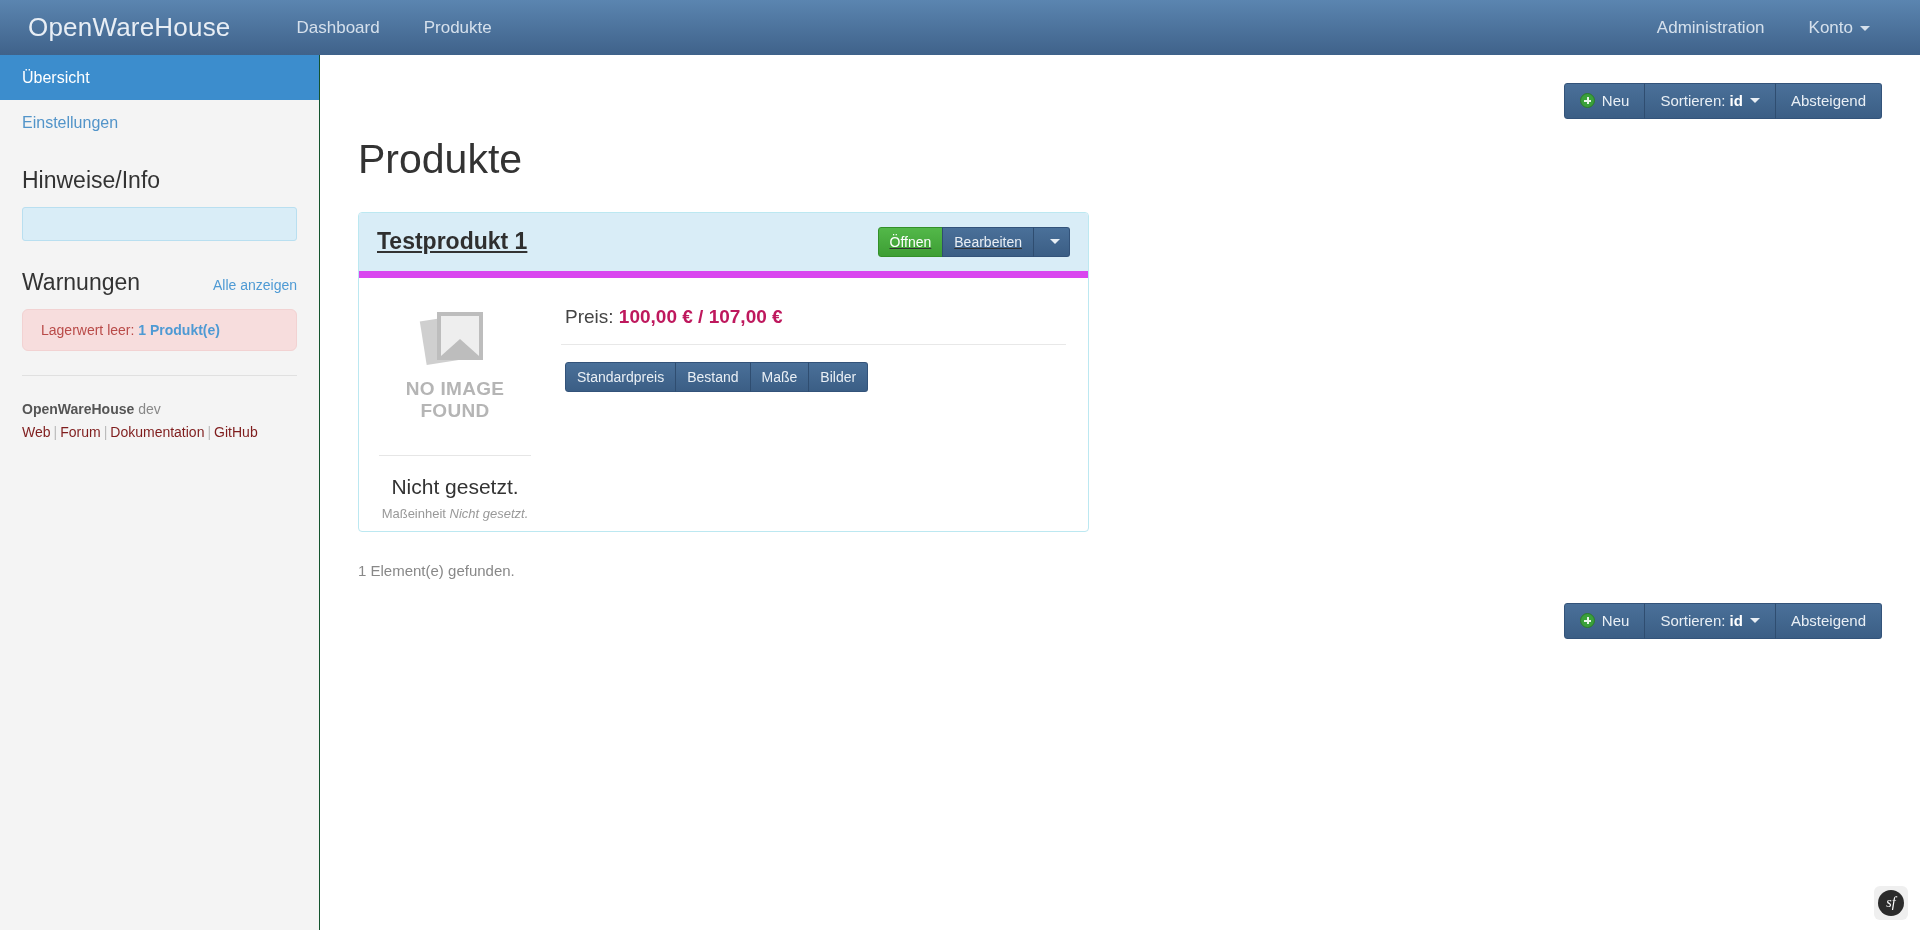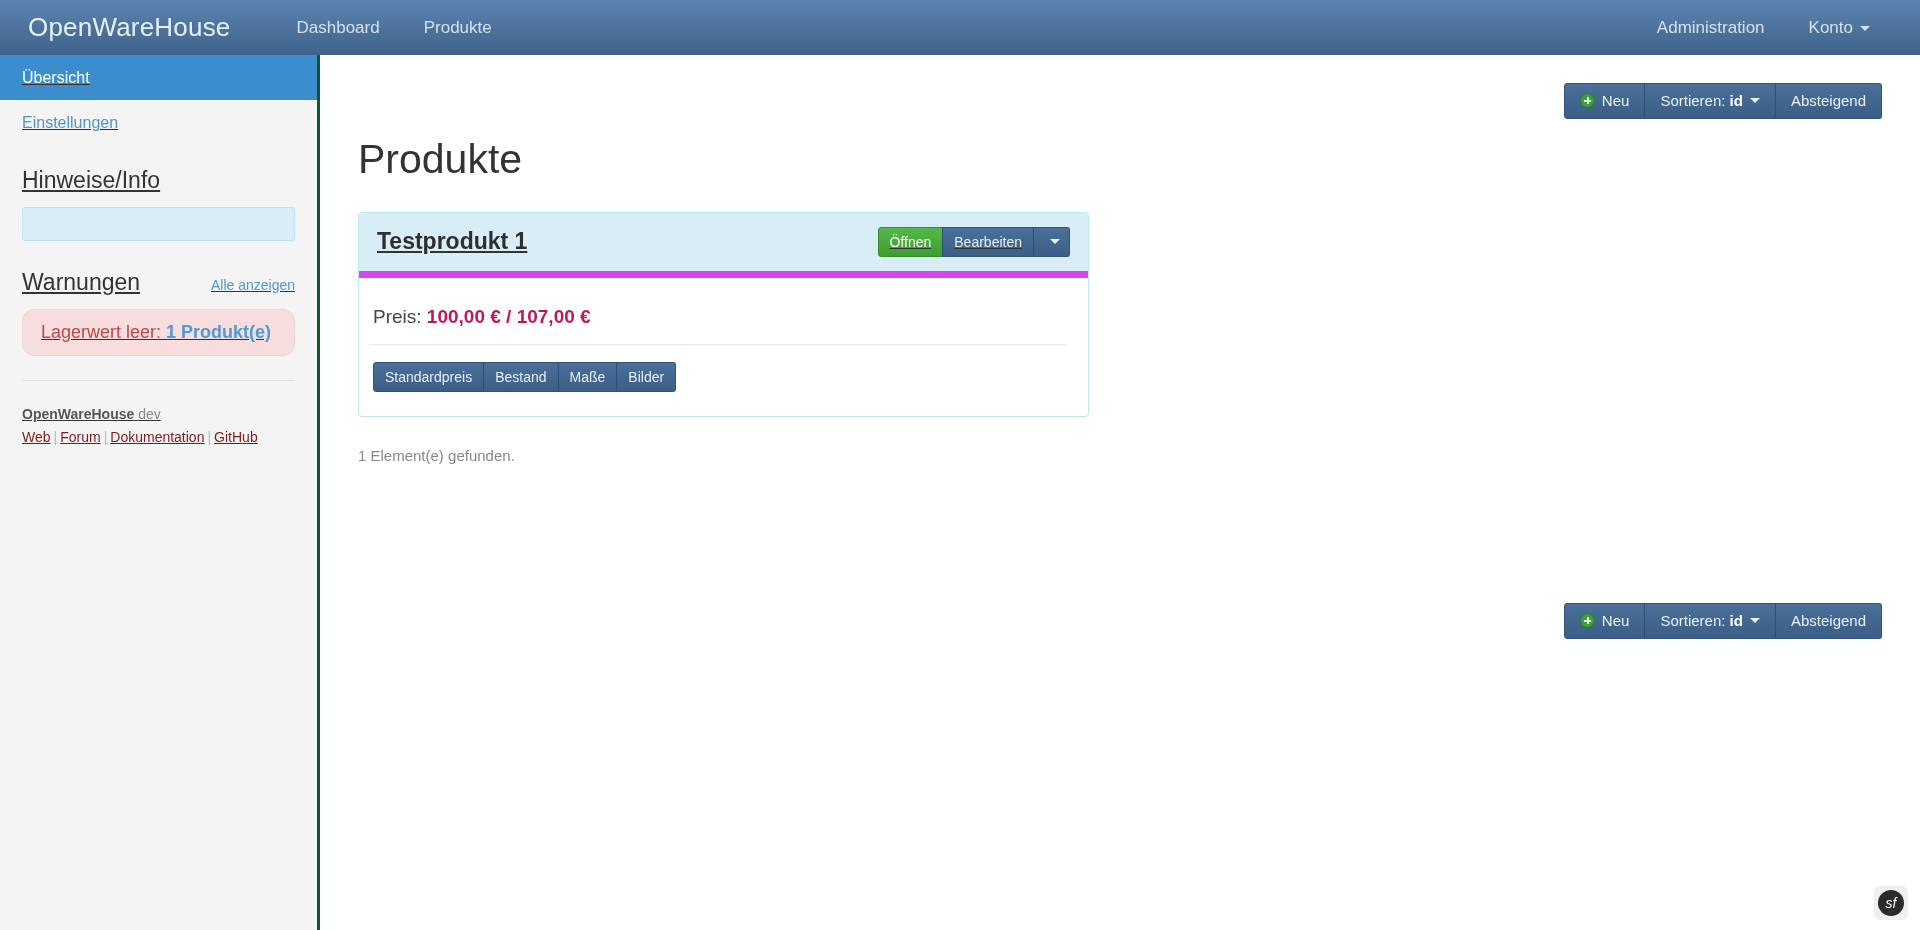--- a/index.html
+++ b/index.html
@@ -52,23 +52,22 @@
   }
 
   
   .page { display: flex; height: 875px; }
 
   
   .sidebar {
     width: 320px;
     flex: 0 0 320px;
     background: #f4f4f4;
-    border-right: 3px solid #14532d;
+    border-right: 1px solid #14532d;
     position: relative;
-    text-decoration: underline;
   }
   .side-nav { margin: 0; padding: 0; list-style: none; }
   .side-item {
     display: block;
     padding: 13px 22px;
     font-size: 16px;
     color: #5294c9;
     text-decoration: none;
     line-height: 1.2;
   }
@@ -100,24 +99,24 @@
   }
   .alert-info {
     background: #d9edf7;
     border: 1px solid #b9dff0;
     border-radius: 3px;
     height: 34px;
   }
   .alert-danger {
     background: #f7dddd;
     border: 1px solid #f2d2d2;
-    border-radius: 12px;
+    border-radius: 6px;
     padding: 12px 18px;
     color: #b94a48;
-    font-size: 18px;
+    font-size: 14px;
   }
   .alert-danger a {
     color: #4e9ad4;
     font-weight: bold;
     text-decoration: none;
   }
   .side-divider {
     border: 0;
     border-top: 1px solid #e0e0e0;
     margin: 24px 22px 0 22px;
@@ -341,21 +340,21 @@
     width: 34px; height: 34px;
     background: #efefef;
     border-radius: 6px;
     display: flex; align-items: center; justify-content: center;
   }
   .sf-badge .dot {
     width: 26px; height: 26px;
     border-radius: 50%;
     background: #2b2b2b;
     color: #ffffff;
-    font-family: Liberation Sans, sans-serif;
+    font-family: Liberation Serif, serif;
     font-style: italic;
     font-size: 14px;
     display: flex; align-items: center; justify-content: center;
   }
 </style>
 </head>
 <body>
 
 <div class="navbar">
   <a class="brand" href="#">OpenWareHouse</a>
@@ -426,20 +425,36 @@
         <div class="card-header-actions btn-group">
           <a class="btn btn-success btn-sm" href="#">Öffnen</a>
           <a class="btn btn-sm" href="#">Bearbeiten</a>
           <a class="btn btn-sm btn-caret-only" href="#">
               <span class="caret-down"></span>
             </a>
         </div>
       </div>
 
       <div class="card-body">
+        <div class="media-col">
+          <div class="noimg">
+            <div class="noimg-glyph">
+              <div class="sheet-back"></div>
+              <div class="sheet-front"></div>
+              <div class="sheet-inner">
+                  <div class="mtn"></div>
+                </div>
+            </div>
+            <div class="noimg-text">NO IMAGE</div>
+            <div class="noimg-text">FOUND</div>
+          </div>
+          <hr class="media-rule">
+          <div class="media-main">Nicht gesetzt.</div>
+          <div class="media-sub"><span>Maßeinheit</span> <i>Nicht gesetzt.</i></div>
+        </div>
 
         <div class="info-col">
 
           <div class="price-row">
             <span>Preis:</span>
             <b>100,00 € / 107,00 €</b>
           </div>
 
           <div class="tabs-row">
             <div class="btn-group">

